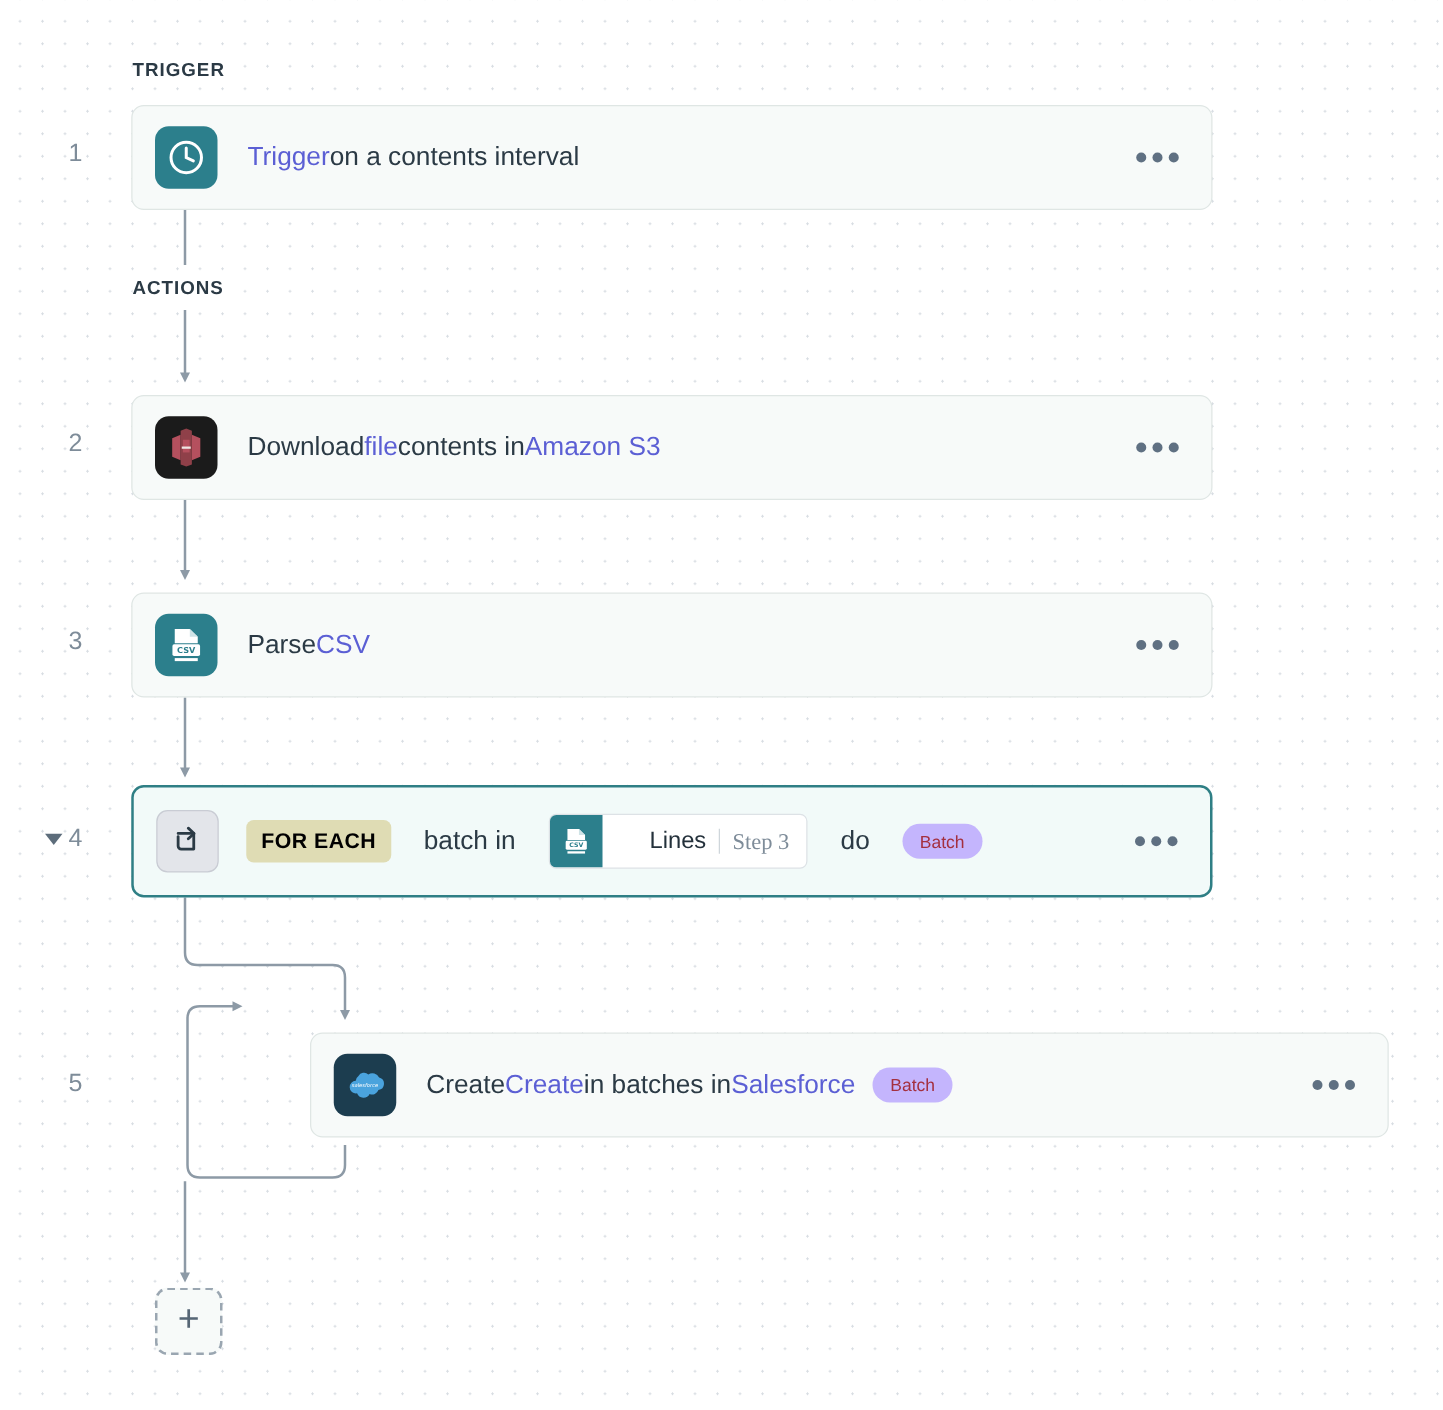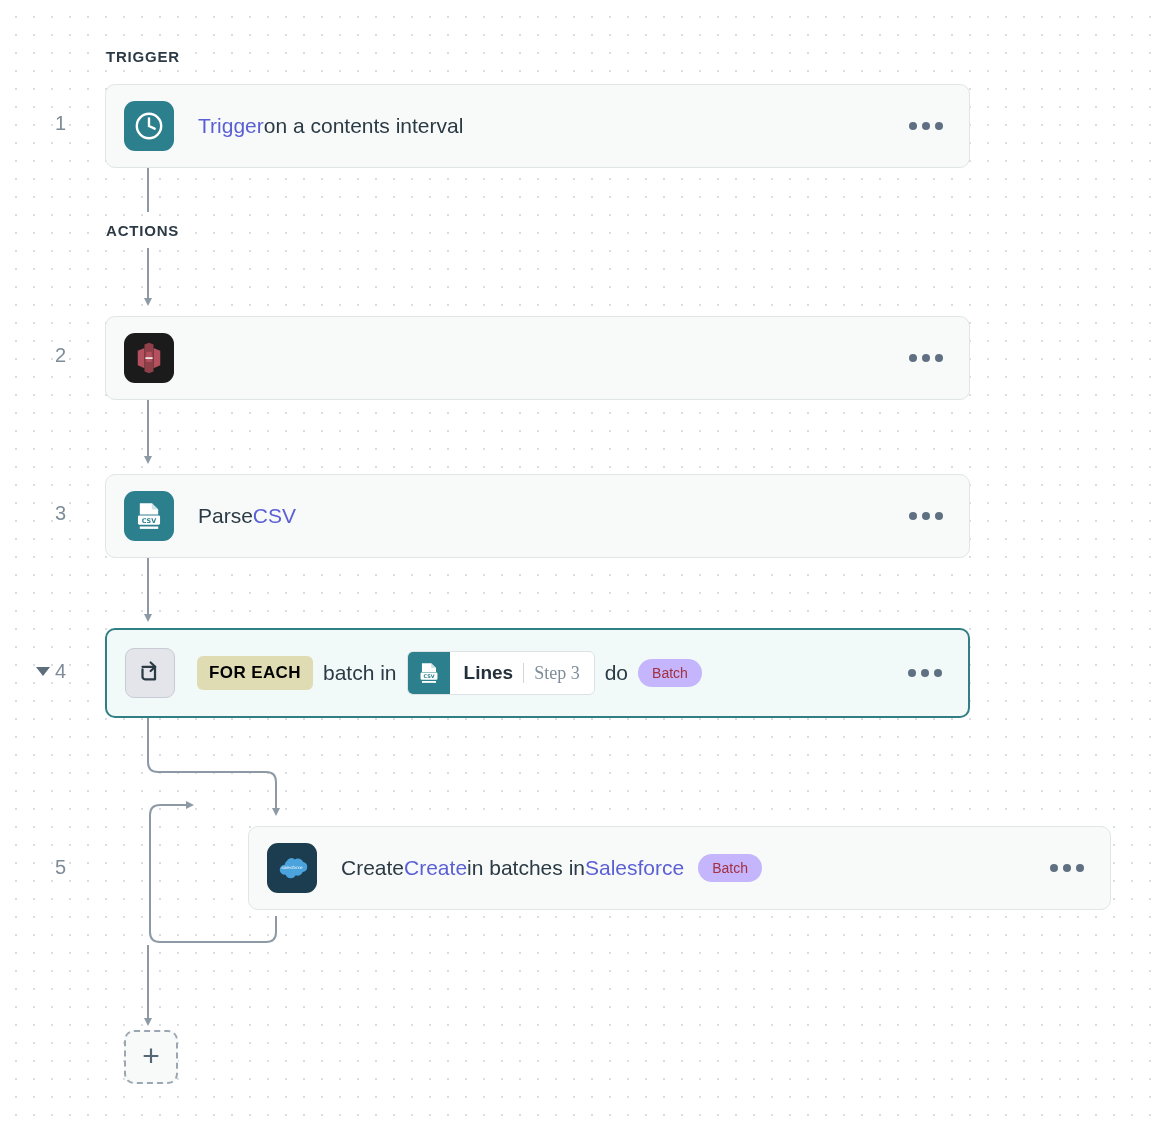--- a/index.html
+++ b/index.html
@@ -139,21 +139,21 @@
     border-radius: 6px;
     margin-left: 22px;
   }
   .pill-batch {
     background: #c4b5fd;
     color: #a4303f;
     font-size: 14px;
     padding: 6px 14px;
     border-radius: 16px;
   }
-  .word { margin: 0 10px; font-size: 21px; color: #2b3a45; }
+  .word { margin: 0 26px; font-size: 21px; color: #2b3a45; }
 
   
   .chip {
     display: flex;
     align-items: stretch;
     border: 1px solid #dde2e6;
     border-radius: 6px;
     background: #ffffff;
     overflow: hidden;
     height: 42px;
@@ -166,21 +166,21 @@
     align-items: center;
     justify-content: center;
     flex: 0 0 auto;
   }
   .chip-body {
     display: flex;
     align-items: center;
     padding: 0 14px;
     gap: 10px;
   }
-  .chip-name { font-size: 19px; font-weight: bold; color: #24313b; }
+  .chip-name { font-size: 19px; font-weight: normal; color: #24313b; margin-left: 24px; }
   .chip-div  { width: 1px; height: 20px; background: #cfd6db; }
   .chip-step { font-size: 18px; color: #7e8c99; font-family: Liberation Serif, serif; }
 
   
   #add-btn {
     position: absolute;
     left: 124px;
     top: 1030px;
     width: 50px;
     height: 50px;
@@ -256,20 +256,26 @@
 
   <div class="card" id="card-2" style="left:105px; top:316px; width:865px; height:84px;">
     <div class="icon-tile icon-black">
       <svg width="36" height="36" viewBox="0 0 32 32">
         <path d="M6 9.5 L12 7 L12 25 L6 22.5 Z" fill="#b5505e"></path>
         <path d="M26 9.5 L20 7 L20 25 L26 22.5 Z" fill="#b5505e"></path>
         <path d="M12 4 L16 2.5 L20 4 L20 28 L16 29.5 L12 28 Z" fill="#8f4049"></path>
         <rect x="13.6" y="10.5" width="4.8" height="9" fill="#b5505e"></rect>
         <rect x="12.8" y="15.3" width="6.4" height="1.6" fill="#efe7e4"></rect>
       </svg>
+    </div>
+    <div class="card-text">
+      <span>Download </span>
+      <span class="tok">file</span>
+      <span> contents in </span>
+      <span class="tok">Amazon S3</span>
     </div>
     <div class="dots">
       <i></i>
         <i></i>
         <i></i>
     </div>
   </div>
 
   <div class="card" id="card-3" style="left:105px; top:474px; width:865px; height:84px;">
     <div class="icon-tile icon-teal">

